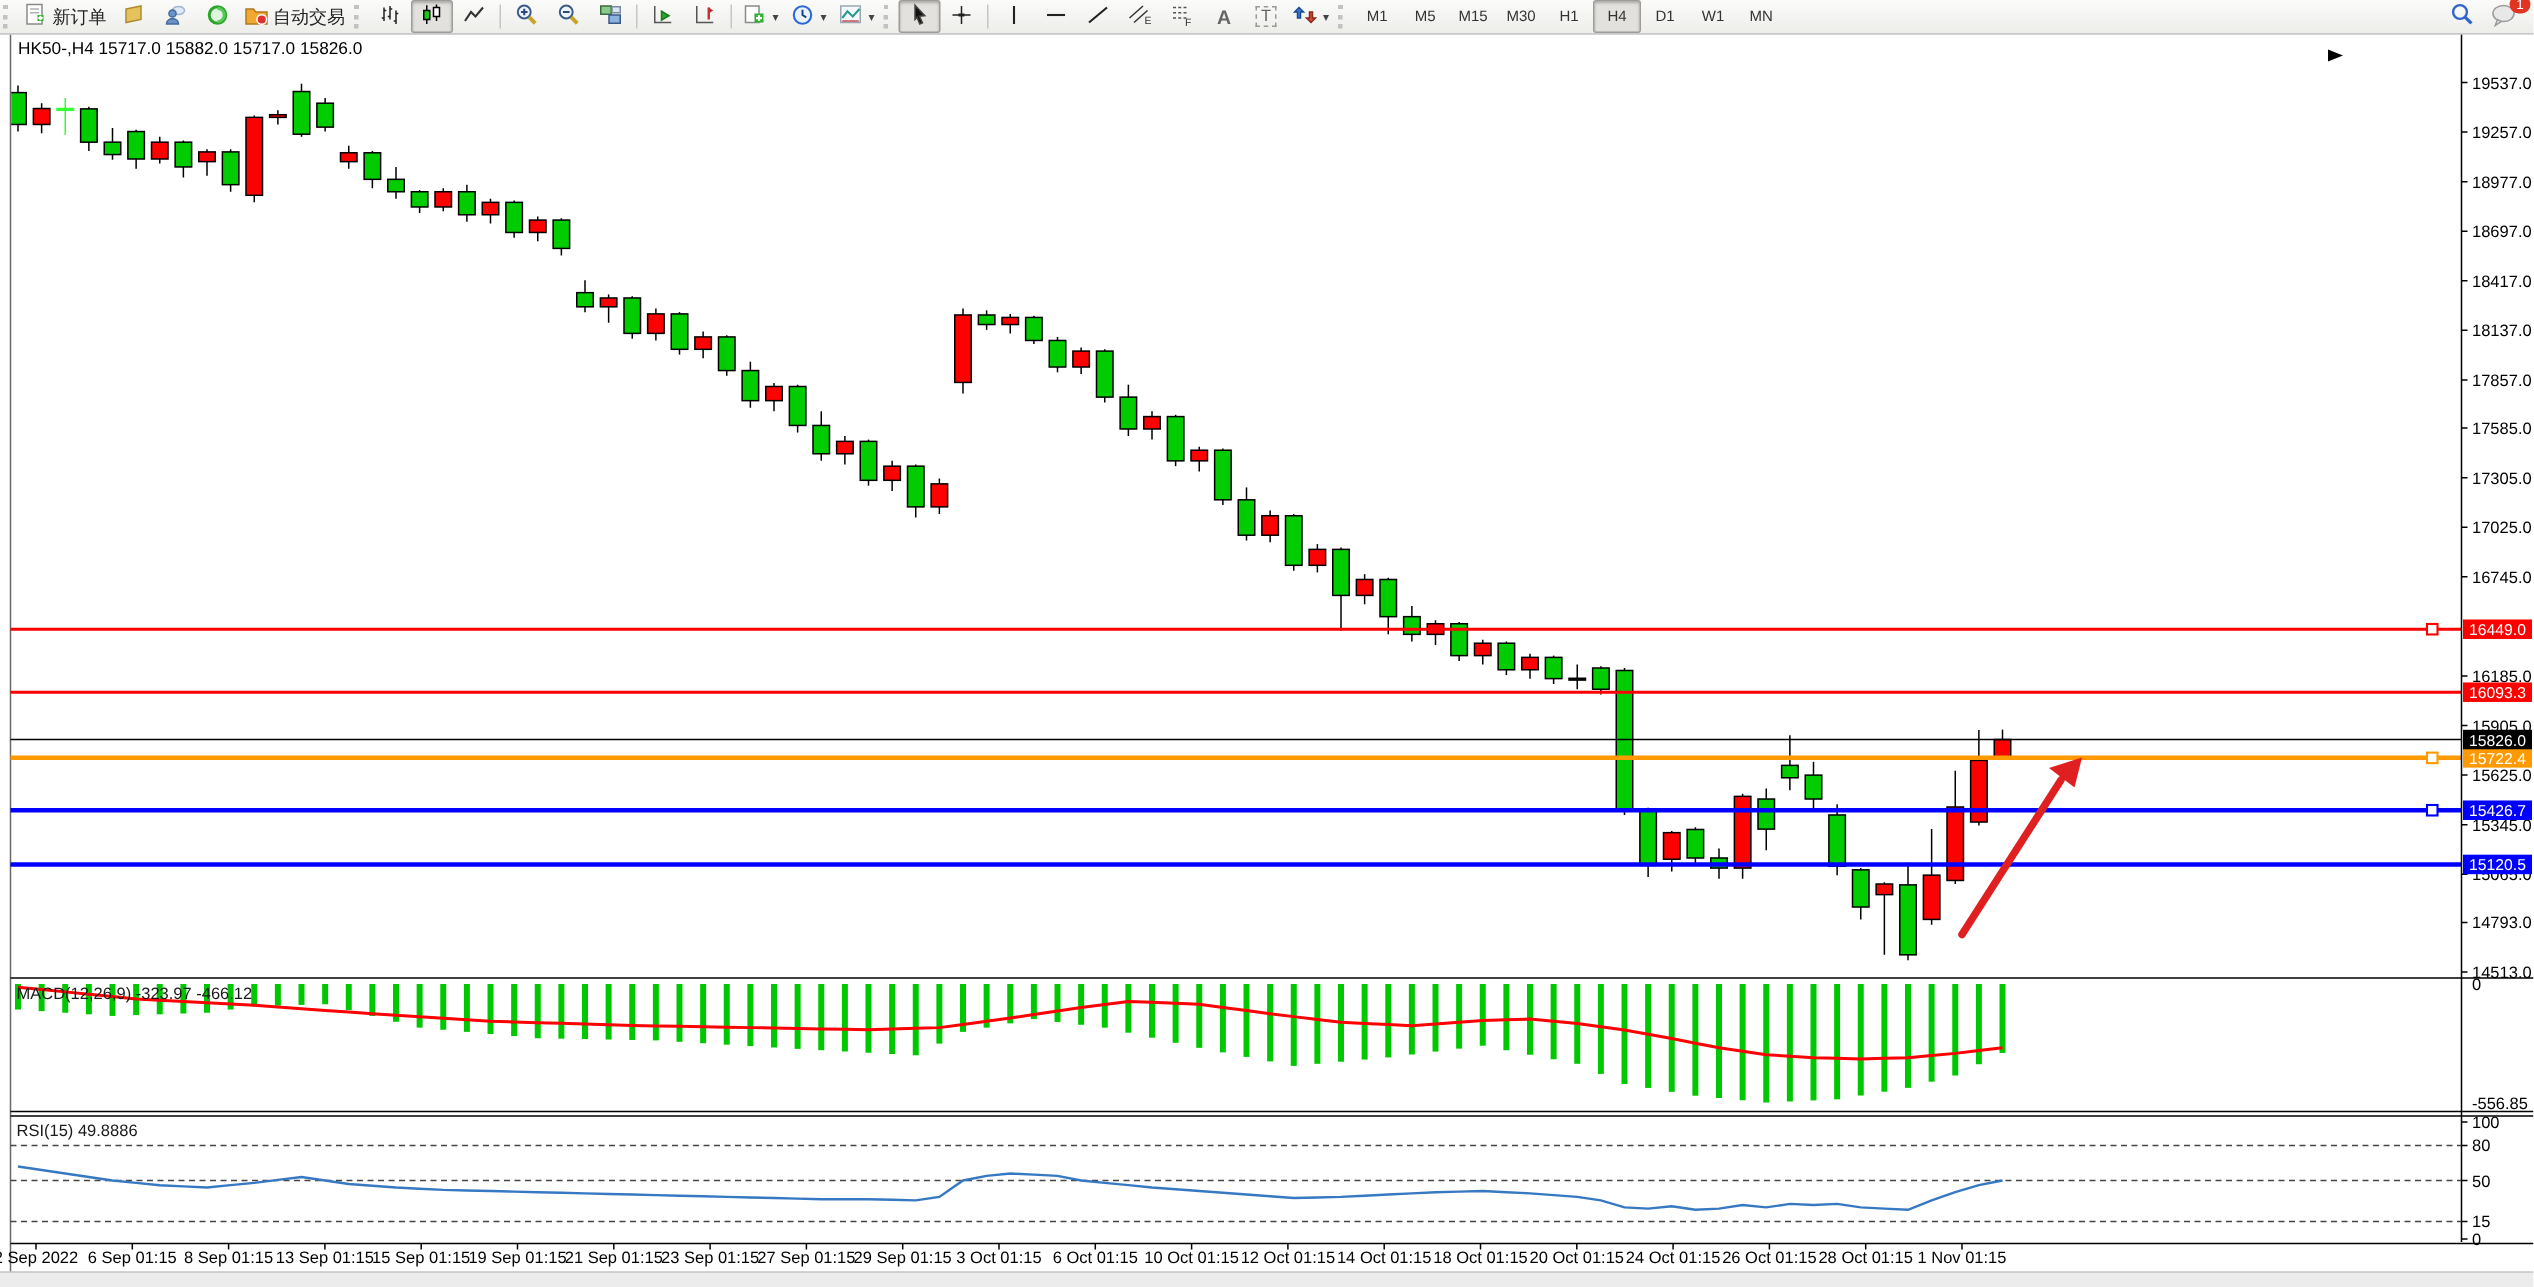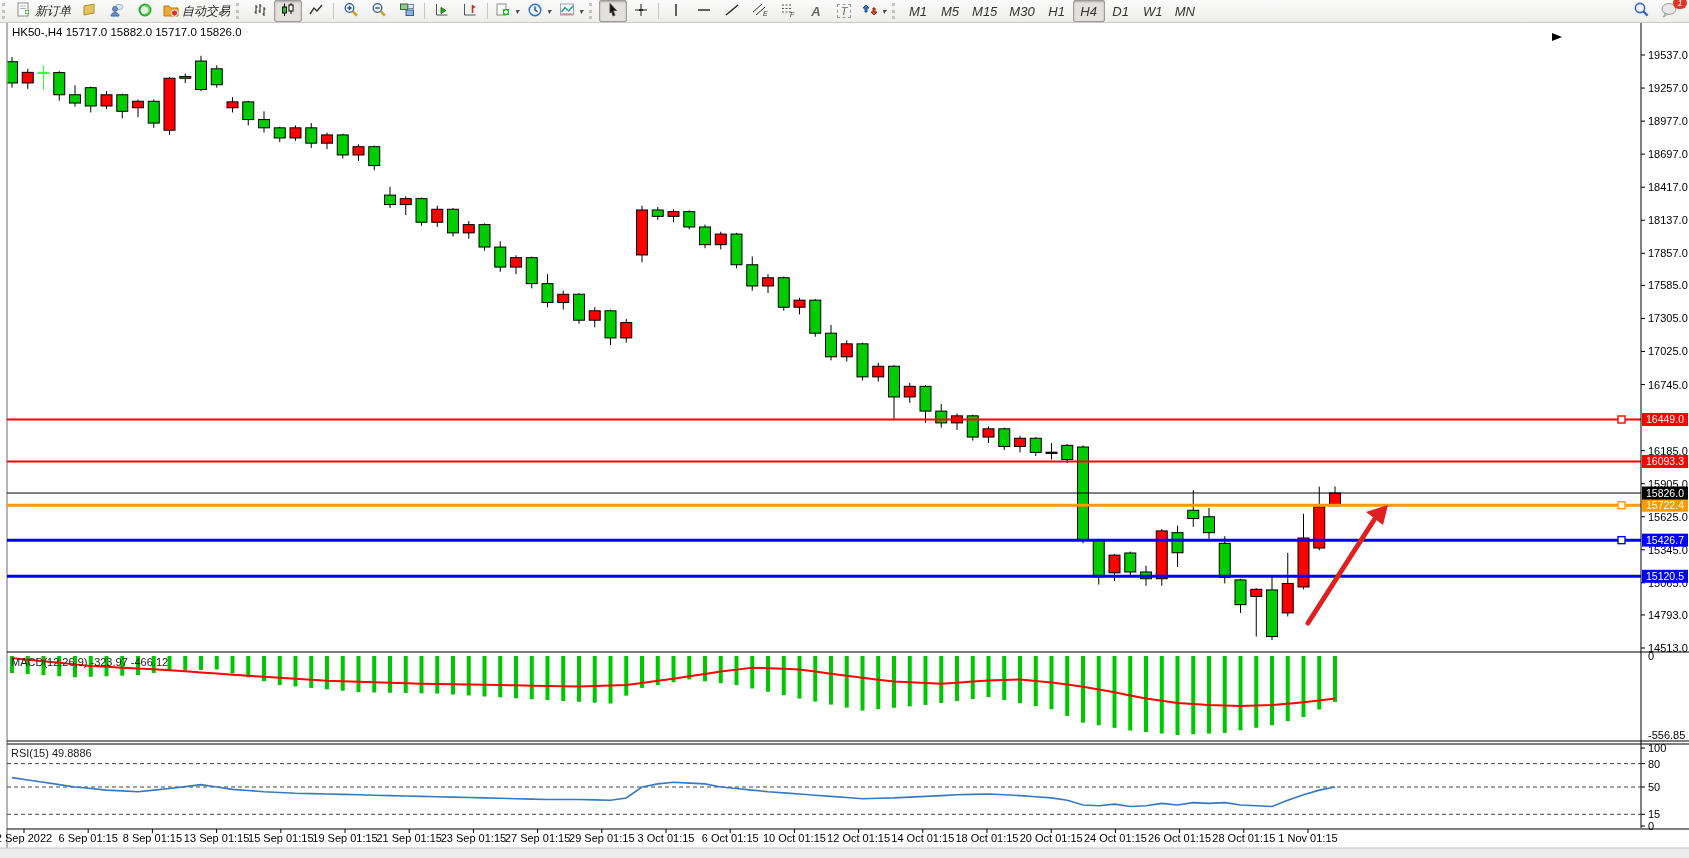--- a/index.html
+++ b/index.html
@@ -1,24 +1,24 @@
 <!DOCTYPE html>
 <html><head>
 <meta charset="utf-8">
 <style>
   html,body{margin:0;padding:0;background:#fff;}
   body{width:1689px;height:858px;overflow:hidden;font-family:"Liberation Sans",sans-serif;position:relative;}
   
   #toolbar{position:absolute;top:0;left:0;width:1689px;height:22px;background:linear-gradient(#fbfbfb,#ededea);
-    border-bottom:1px solid #c9c9c9;display:flex;align-items:center;z-index:5;font-size:12px;color:#222;font-style:italic;}
+    border-bottom:1px solid #c9c9c9;display:flex;align-items:center;z-index:5;font-size:12px;color:#222;}
   .grip{width:5px;height:16px;margin:0 2px;border-left:3px dotted #c2c2c2;}
   .tbtn{height:20px;min-width:20px;display:flex;align-items:center;justify-content:center;gap:3px;
     padding:0 3px;border:1px solid transparent;border-radius:2px;white-space:nowrap;}
   .tbtn.pressed{background:#e3e1dd;border-color:#9e9c98;box-shadow:inset 0 1px 2px rgba(0,0,0,.25);}
-  .tf{font-size:13px;color:#333;padding:0 5px;}
+  .tf{font-size:10px;color:#333;padding:0 5px;}
   .caret{font-size:8px;color:#444;margin-left:1px;}
   .sep{width:1px;height:16px;background:#c6c6c6;margin:0 3px;}
   #tb-right{margin-left:auto;display:flex;align-items:center;margin-right:6px;}
   .badge{position:absolute;top:-4px;right:-5px;background:#e23323;color:#fff;border-radius:7px;
     min-width:12px;height:12px;font-size:9px;line-height:12px;text-align:center;padding:0 1px;}
   svg text{font-family:"Liberation Sans",sans-serif;}
   #chart-svg{position:absolute;top:0;left:0;z-index:1;}
 </style>
 </head>
 <body>

